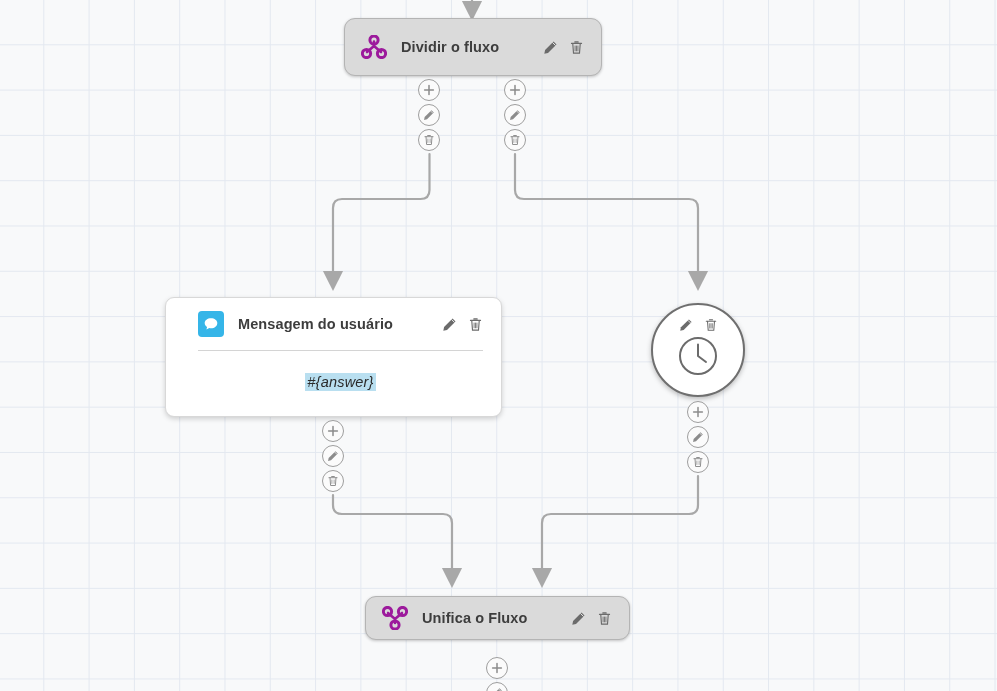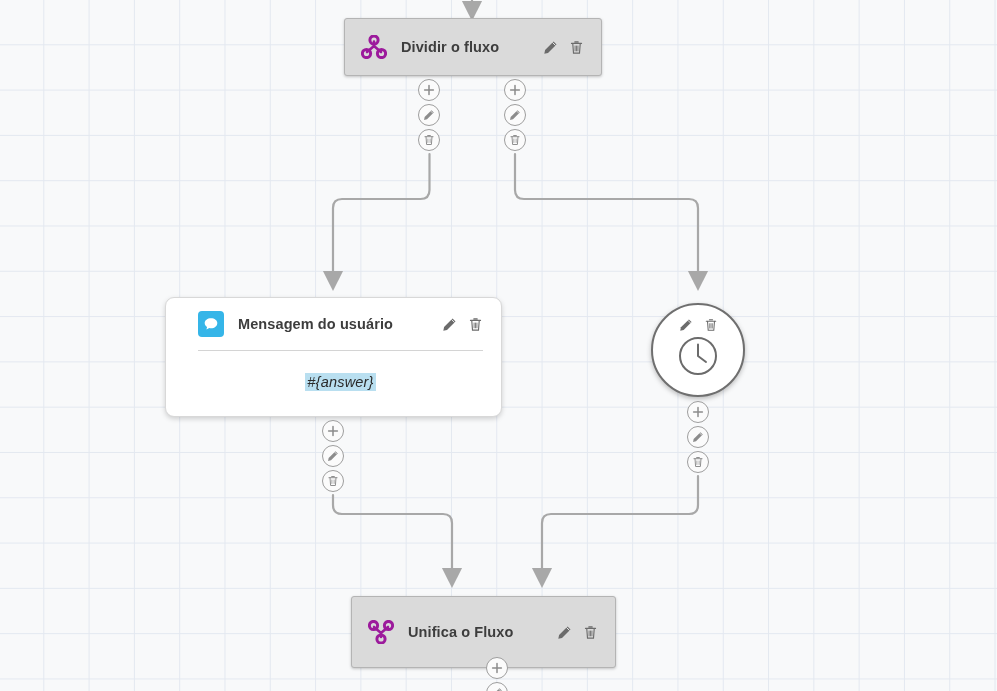--- a/index.html
+++ b/index.html
@@ -32,21 +32,21 @@
     height: 691px;
     pointer-events: none;
   }
 
   
   .node {
     position: absolute;
     box-sizing: border-box;
     display: flex;
     align-items: center;
-    border-radius: 3px;
+    border-radius: 11px;
   }
 
   .node-gray {
     background: #dadada;
     border: 1px solid #b4b4b4;
     box-shadow: 0 1px 3px rgba(0,0,0,0.22);
     padding: 0 16px;
   }
 
   .node-white {
@@ -364,21 +364,21 @@
       </svg>
     </span>
     <span class="action-btn">
       <svg width="12" height="12" viewBox="0 0 16 16">
         <path d="M2.6 3.6 h10.8 M6.2 2 h3.6 M4 3.6 l0.8 10.4 h6.4 l0.8 -10.4" stroke="#8c8c8c" stroke-width="1.3" fill="none" stroke-linecap="round"></path>
         <path d="M6.5 6.2 v5.6 M9.5 6.2 v5.6" stroke="#8c8c8c" stroke-width="1"></path>
       </svg>
     </span>
   </div>
 
-  <div class="node node-gray" style="left:351px; top:596px; width:265px; height:72px;text-align:center;">
+  <div class="node node-gray" style="left:365px; top:596px; width:265px; height:44px;text-align:center;">
     <div class="node-header">
       <span class="node-icon">
         <svg width="26" height="24" viewBox="0 0 26 24">
           <path d="M6 7 L13 13 M20 7 L13 13 M13 13 L13 17" stroke="#9c1a9c" stroke-width="2.6" fill="none" stroke-linecap="round"></path>
           <circle cx="5.5" cy="5.5" r="4.1" fill="none" stroke="#9c1a9c" stroke-width="3"></circle>
           <circle cx="20.5" cy="5.5" r="4.1" fill="none" stroke="#9c1a9c" stroke-width="3"></circle>
           <circle cx="13" cy="19" r="4.1" fill="none" stroke="#9c1a9c" stroke-width="3"></circle>
         </svg>
       </span>
       <span class="node-title" style="margin-left:14px;">Unifica o Fluxo</span>

